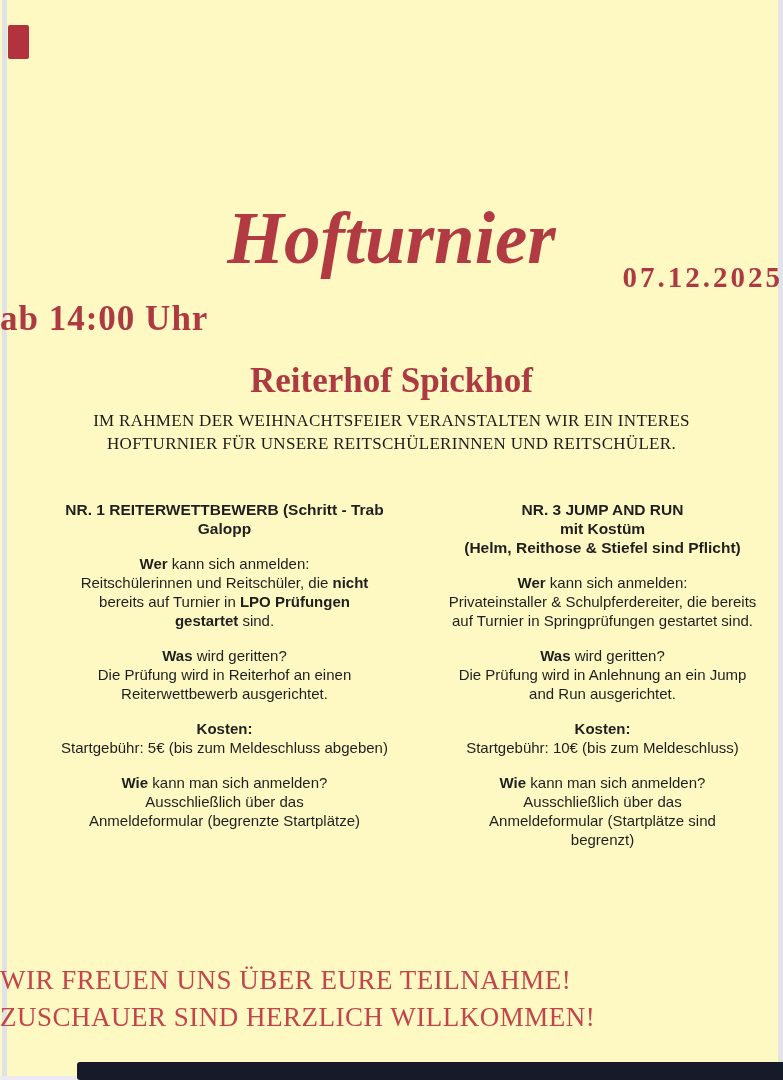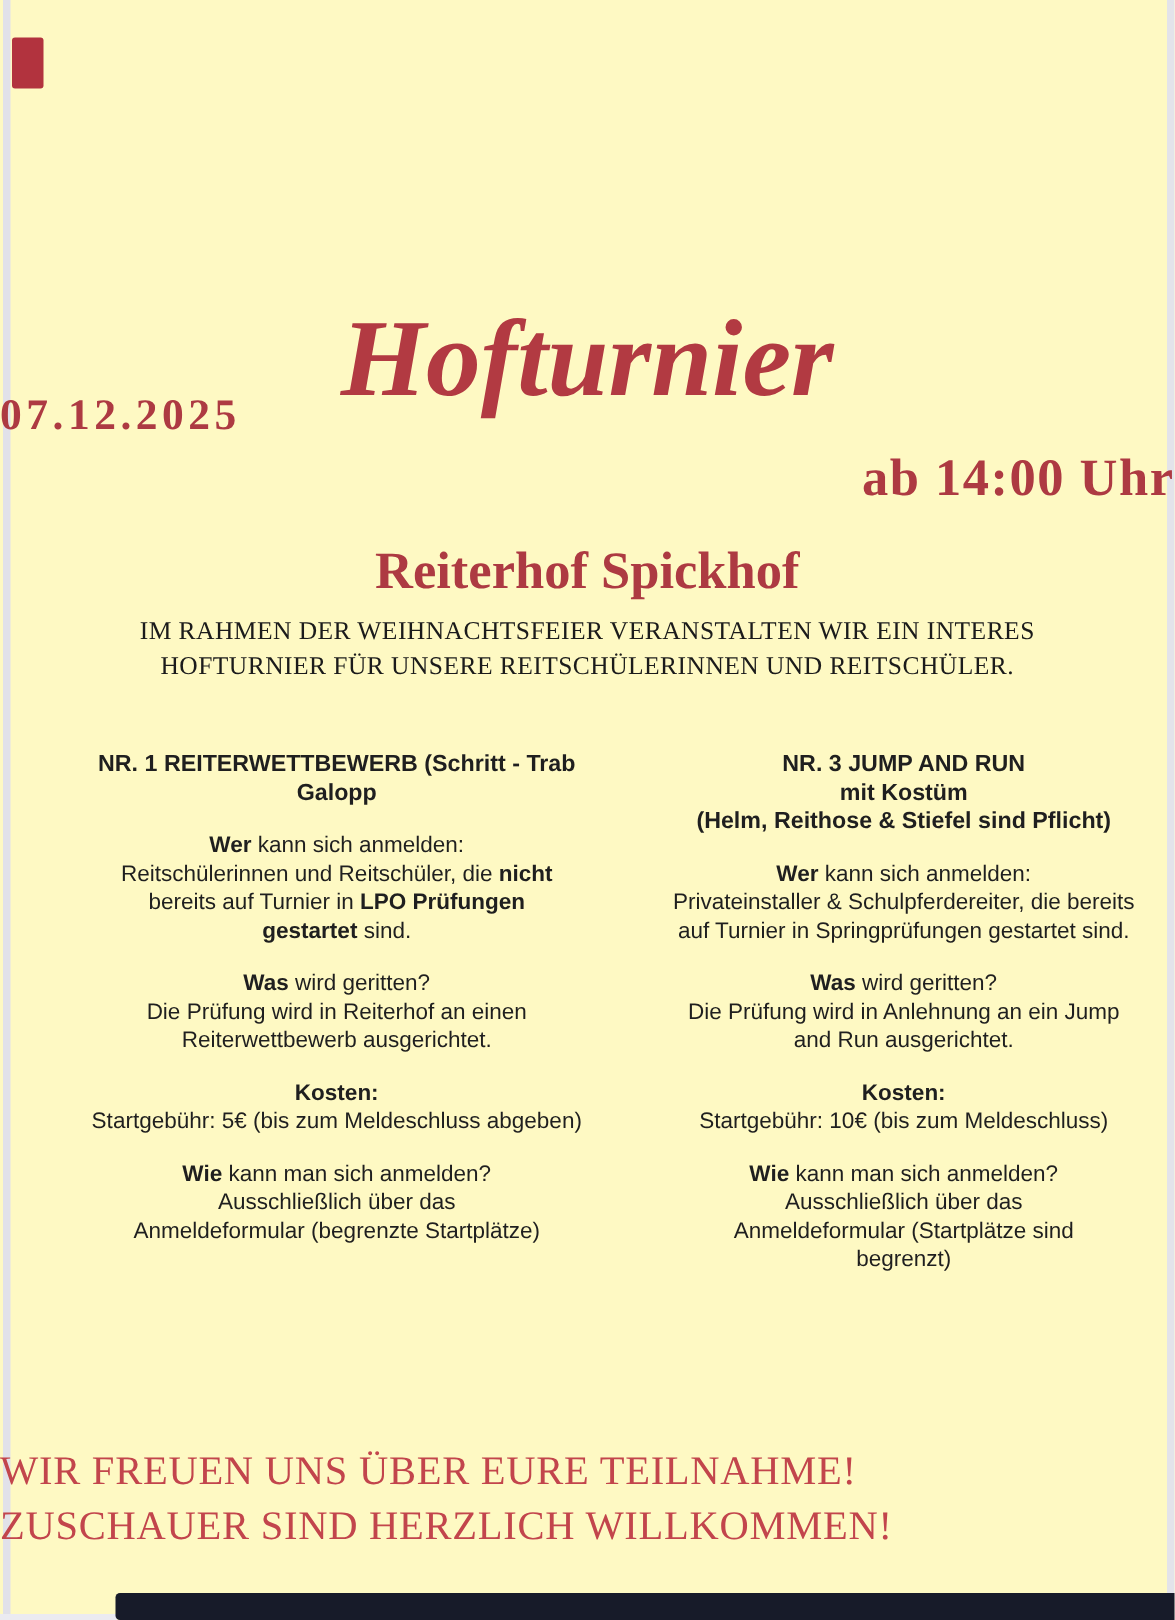--- a/index.html
+++ b/index.html
@@ -16,23 +16,23 @@
                background:#b2333e;border-radius:2px;}
   .bottom-bar{position:absolute;left:77px;top:1062px;right:0;height:18px;
               background:#171b29;border-radius:3px 0 0 3px;}
 
   .serif{font-family:"Liberation Serif","DejaVu Serif",serif;}
   .pre{white-space:pre-line;}
 
   .title{position:absolute;top:148px;left:0;width:100%;text-align:center;
          font-family:"Liberation Serif","DejaVu Serif",serif;
          font-style:italic;font-size:73px;line-height:1.15;color:#b23a42;}
-  .date{position:absolute;top:261px;left:0;width:100%;text-align:left;
+  .date{position:absolute;top:261px;left:0;width:100%;text-align:right;
         font-size:29px;letter-spacing:3px;font-weight:600;color:#ad3a42;}
-  .time{position:absolute;top:299px;left:0;width:100%;text-align:right;
+  .time{position:absolute;top:299px;left:0;width:100%;text-align:left;
         font-size:35px;letter-spacing:1px;font-weight:600;color:#ad3a42;}
   .location{position:absolute;top:341px;left:0;width:100%;text-align:center;
         font-size:35px;font-weight:600;color:#ad3a42;margin-top:20px;}
 
   .intro{position:absolute;top:409px;left:50px;width:683px;text-align:center;
          font-size:17px;line-height:23px;letter-spacing:0.3px;color:#1b1b1b;}
 
   .col{position:absolute;top:500px;font-size:15px;line-height:19px;color:#1f1f1f;}
   .col-left{left:47px;width:355px;}
   .col-right{left:430px;width:345px;}

